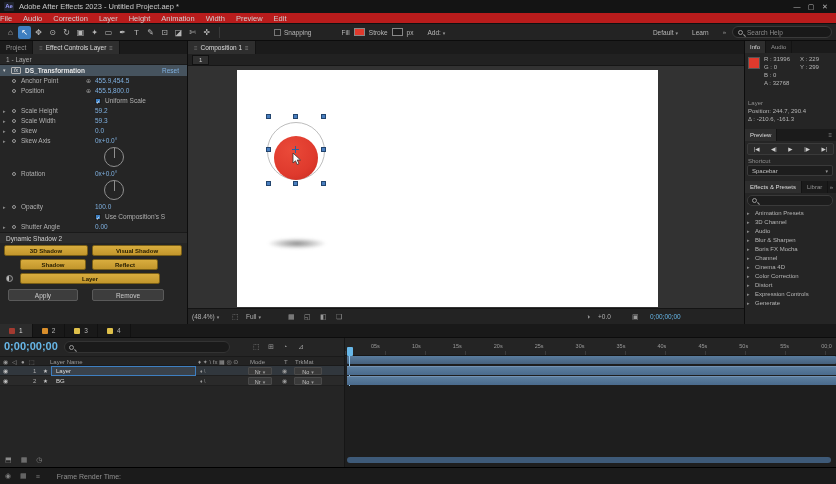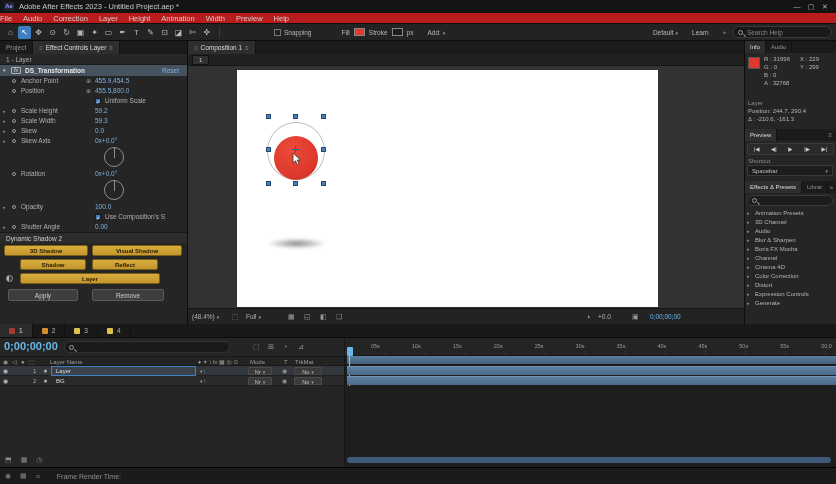--- a/index.html
+++ b/index.html
@@ -185,21 +185,21 @@
   <nav id="menubar">
 
   <span class="menu-item">File</span>
       <span class="menu-item">Audio</span>
       <span class="menu-item">Correction</span>
       <span class="menu-item">Layer</span>
       <span class="menu-item">Height</span>
       <span class="menu-item">Animation</span>
       <span class="menu-item">Width</span>
       <span class="menu-item">Preview</span>
-      <span class="menu-item">Help</span>
+      <span class="menu-item">Edit</span>
     </nav>
 
   <div id="toolbar">
     <div id="tools">
 
     <span class="tool">
           <span class="tglyph">⌂</span>
         </span>
         <span class="tool active">
           <span class="tglyph">↖</span>

